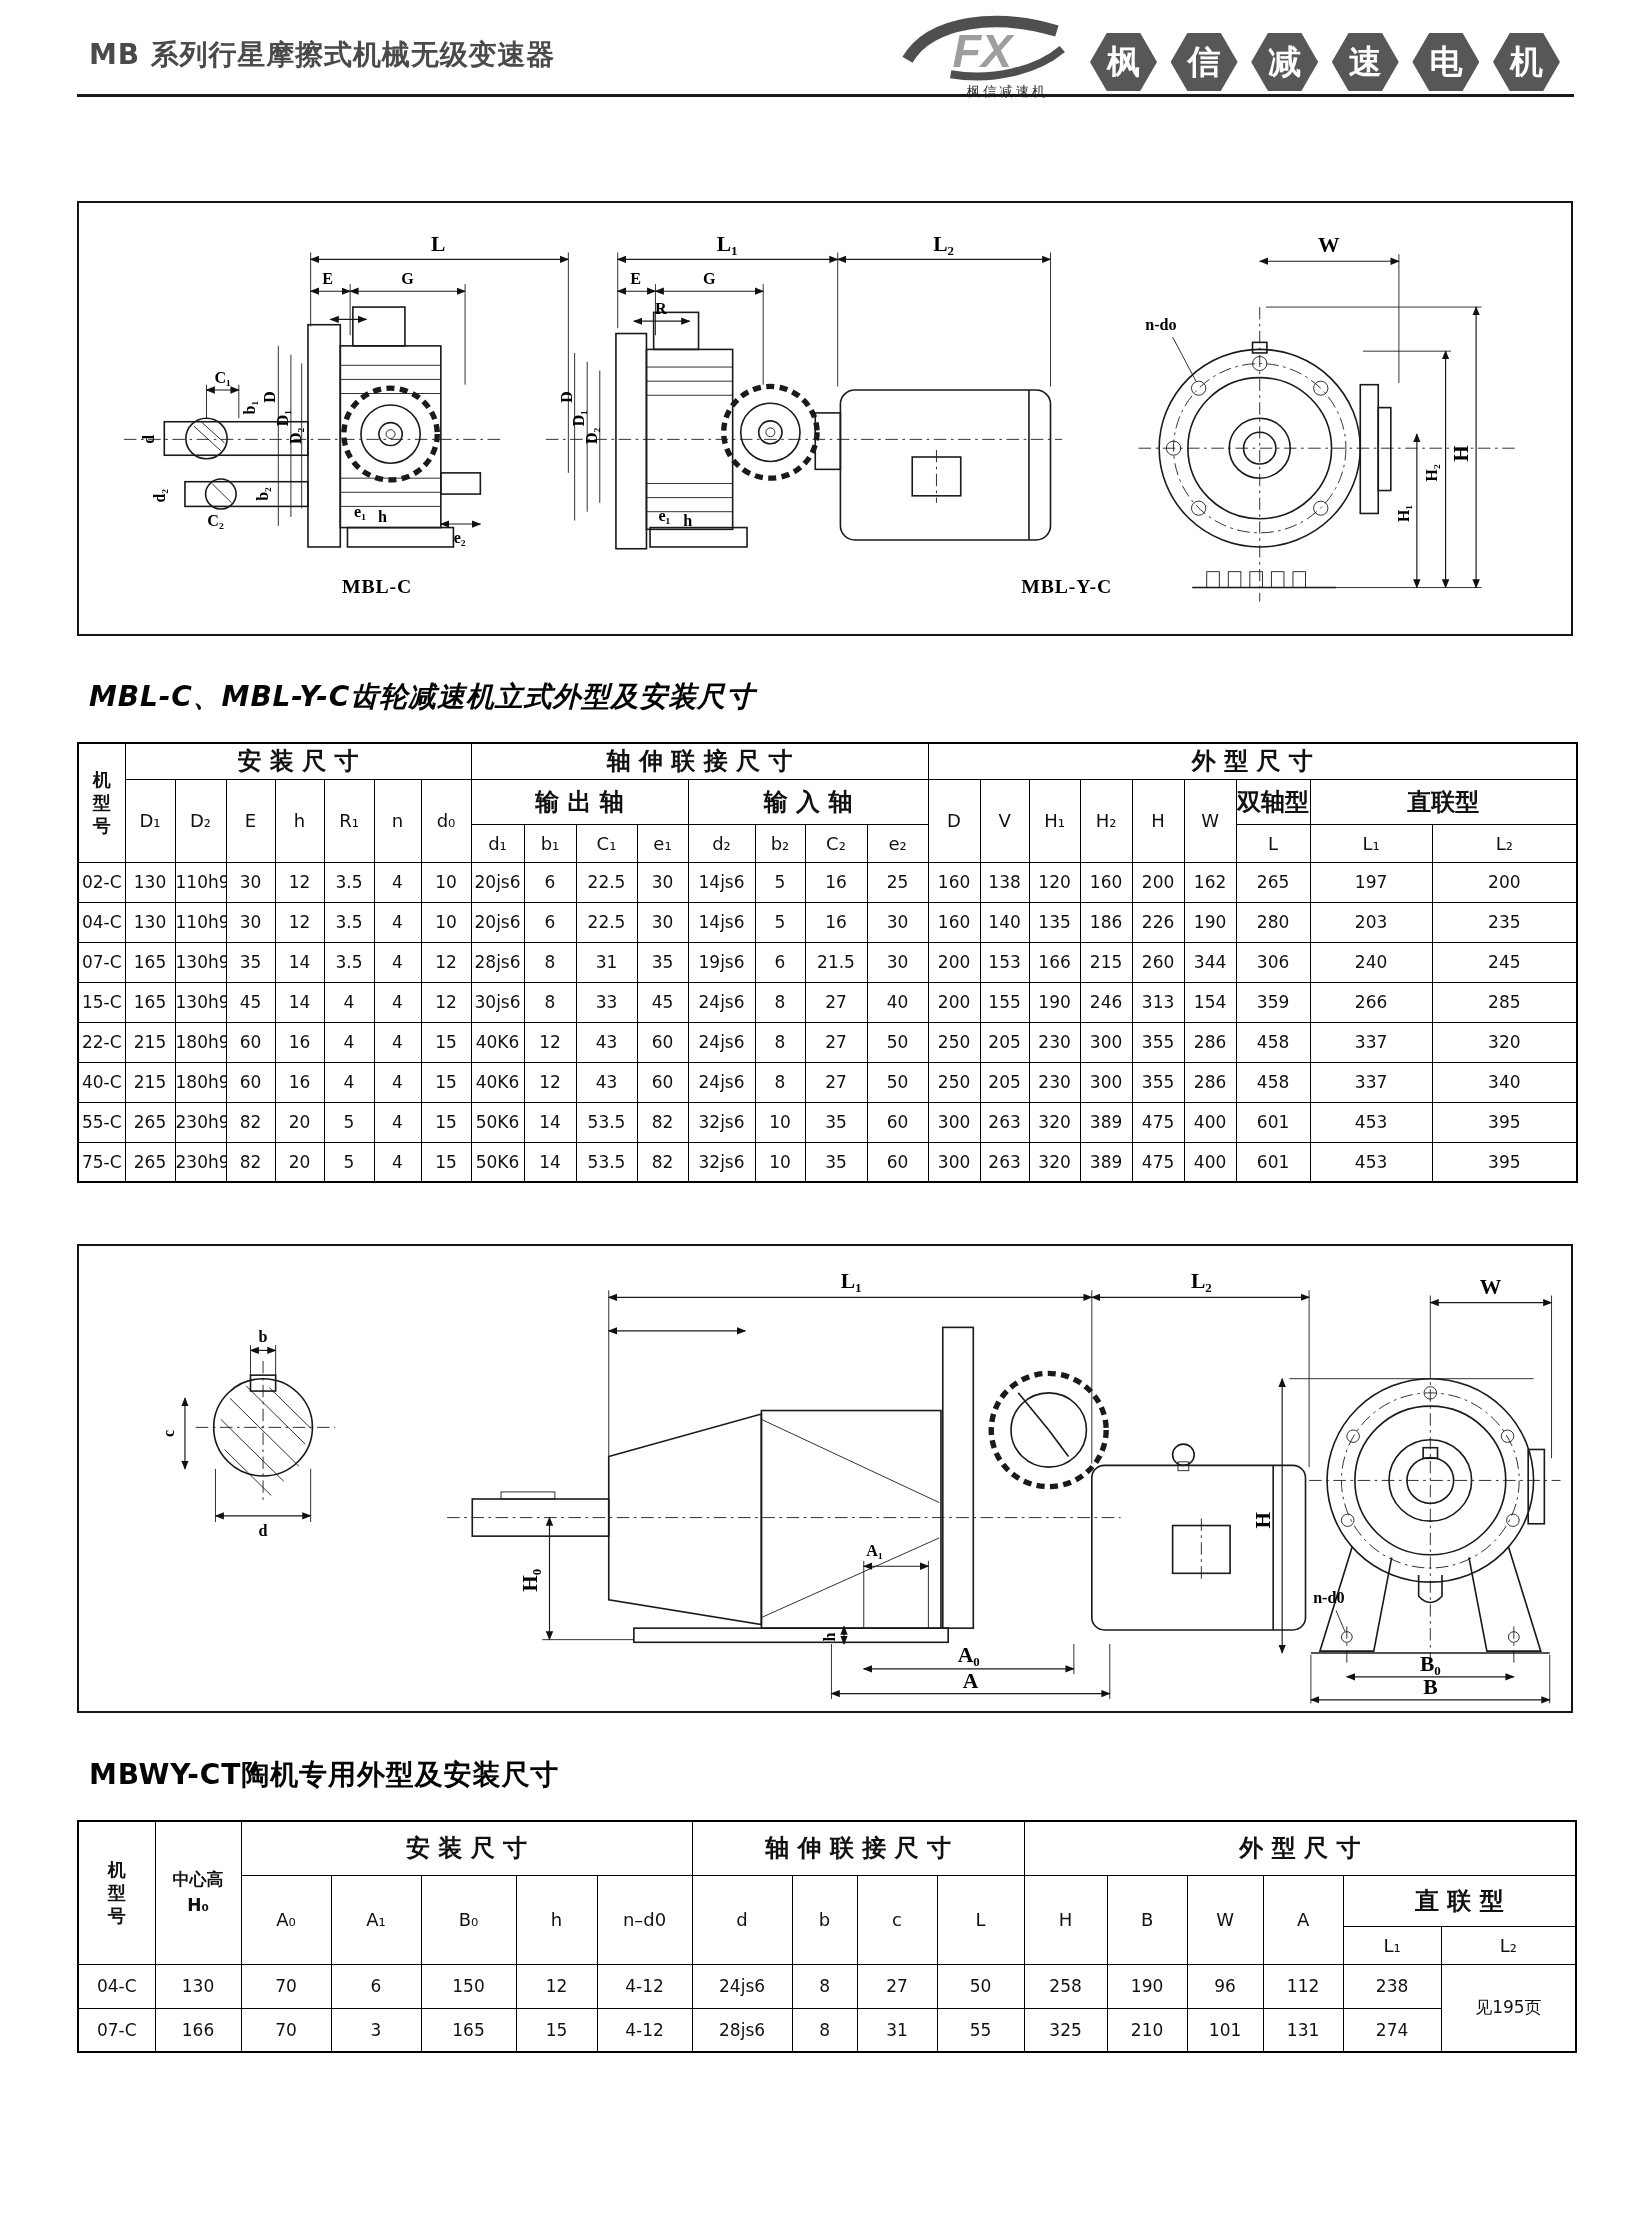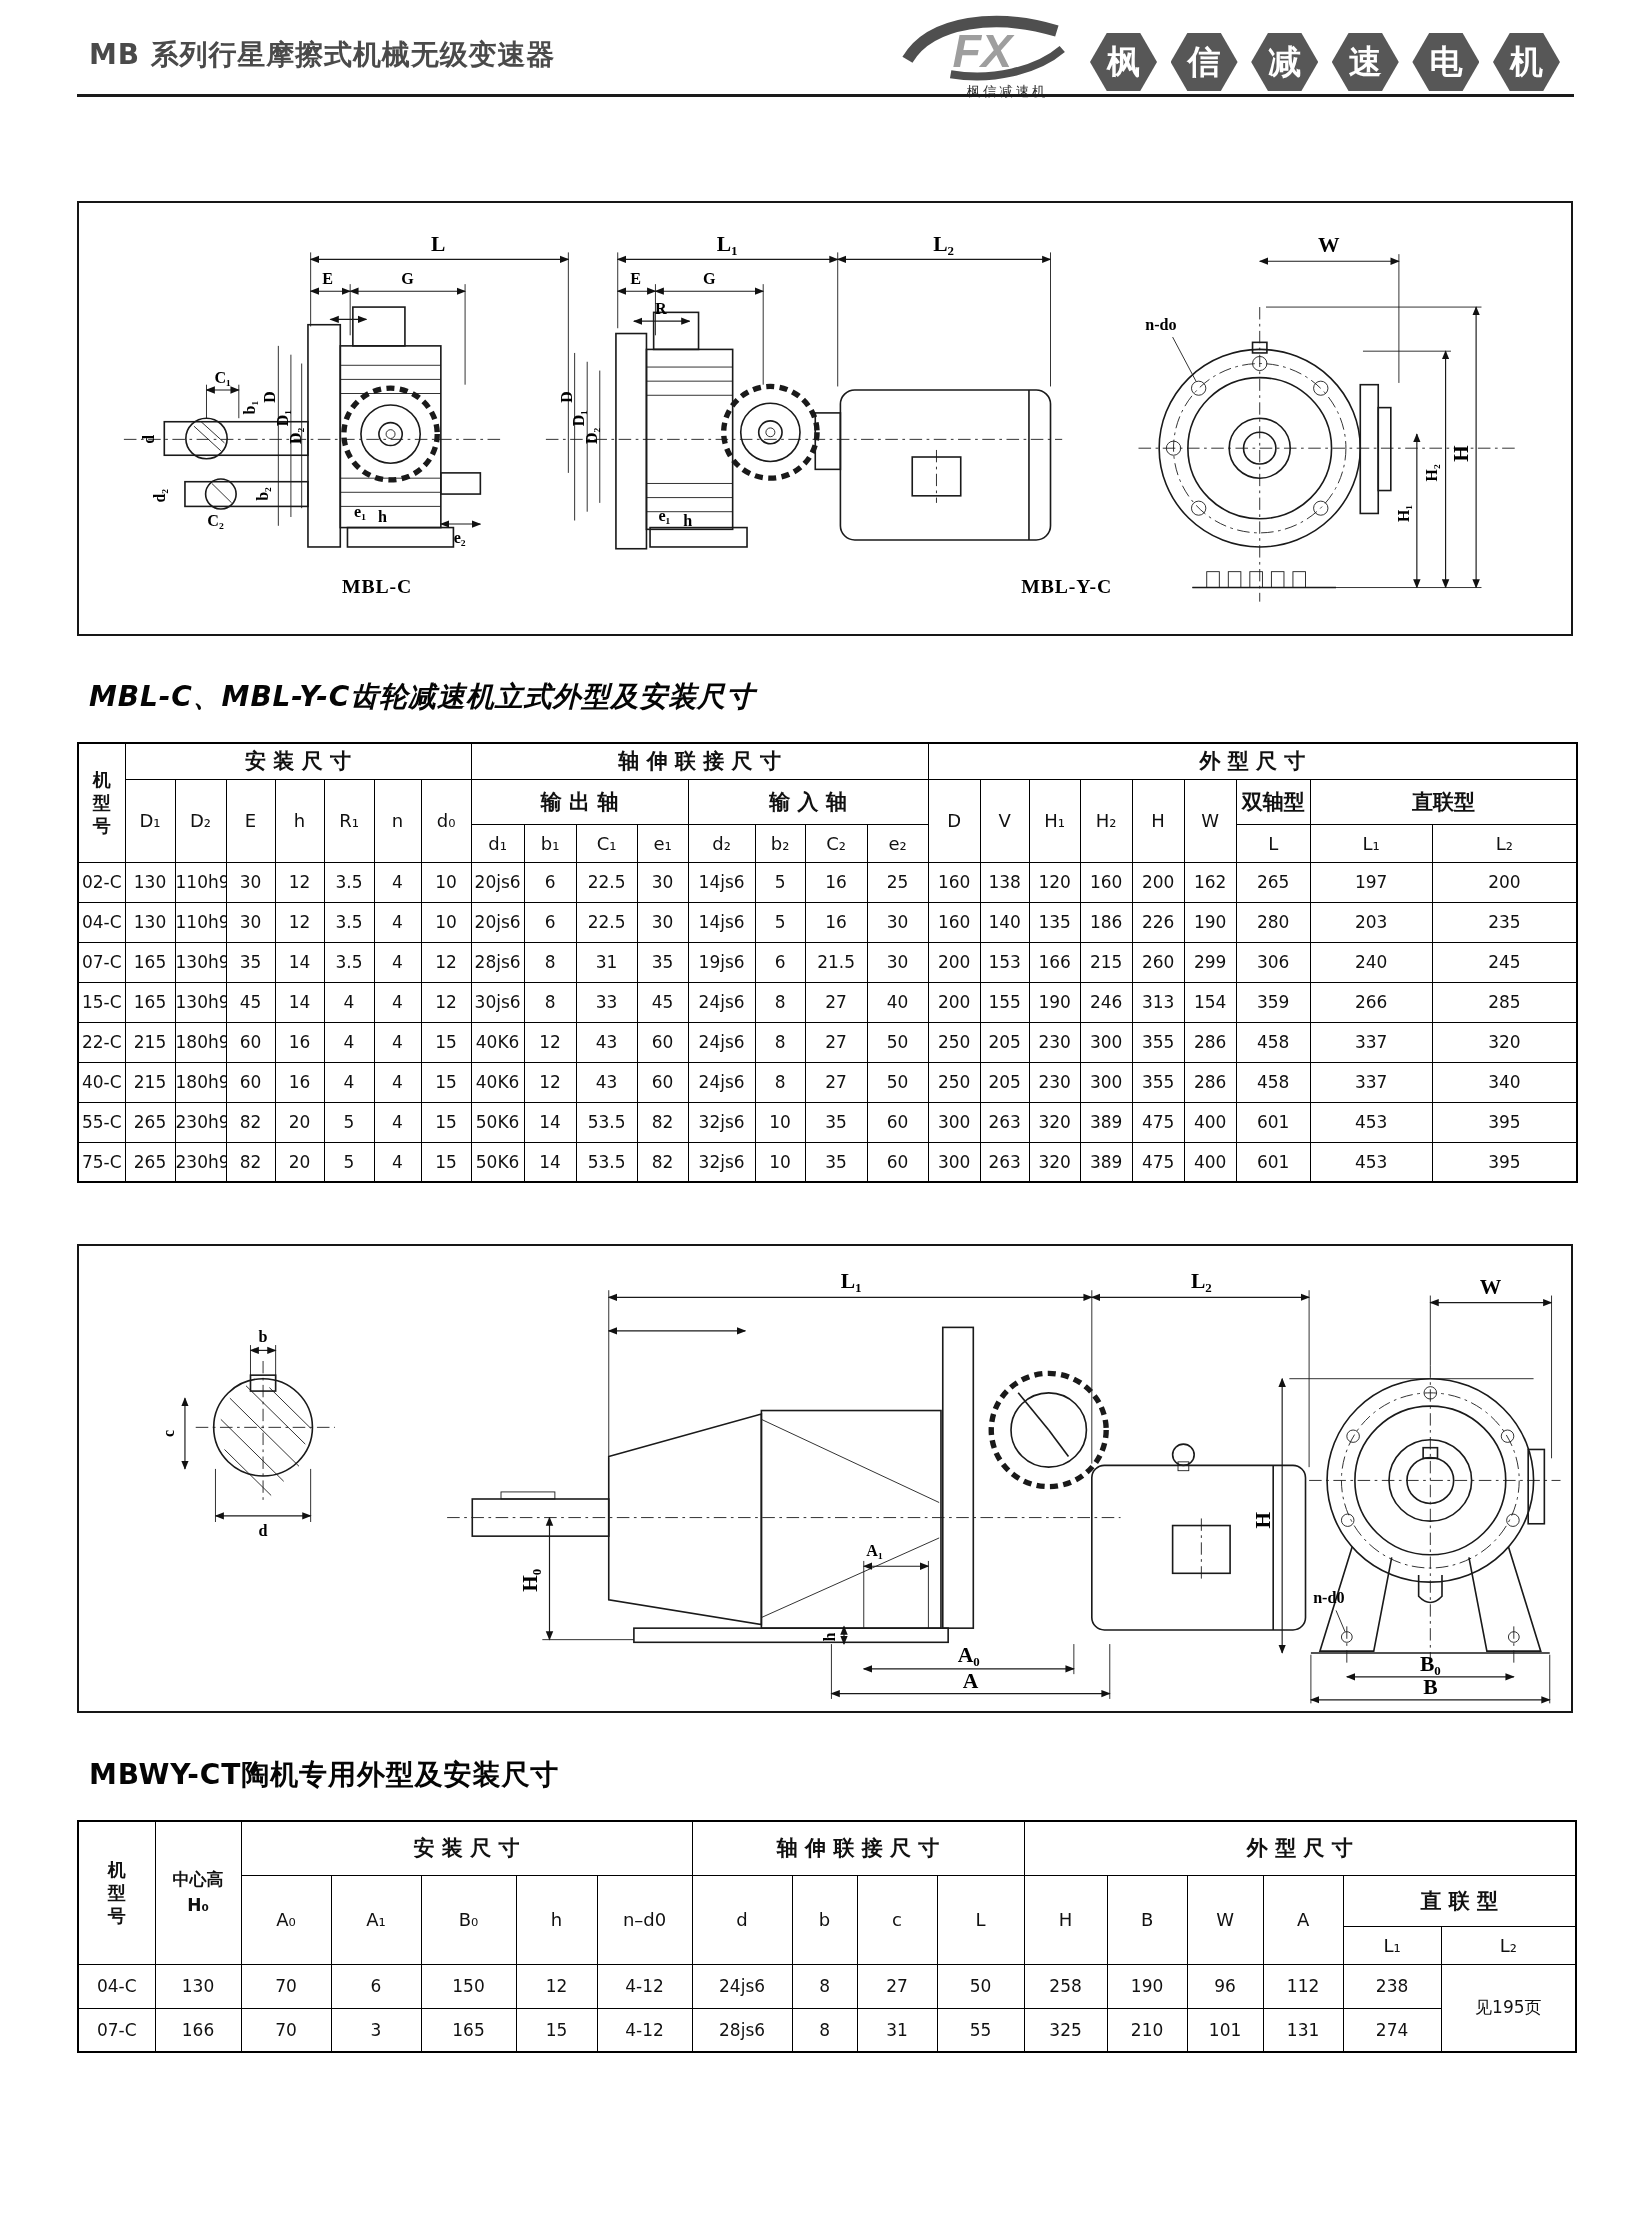--- a/index.html
+++ b/index.html
@@ -26,21 +26,21 @@
   .sec1{left:89px;top:678px;font-style:italic;}
   .sec2{left:89px;top:1756px;}
 
   
   table{border-collapse:collapse;table-layout:fixed;background:#fff;}
   th,td{border:1.8px solid #000;text-align:center;vertical-align:middle;padding:0;overflow:hidden;
         font-family:"DejaVu Sans","Liberation Sans",sans-serif;}
   .dim-table{border:2.7px solid #000;}
   th{font-weight:normal;font-size:18px;}
   td{font-size:17px;}
-  th.g{font-weight:bold;font-size:21px;}
+  th.g{font-weight:bold;font-size:24px;}
   th.model{font-weight:bold;font-size:18px;white-space:pre-line;line-height:1.3;}
   th.ch{font-weight:bold;font-size:17px;white-space:pre-line;line-height:1.5;}
   .t1{left:77px;top:742px;width:1497px;}
   .t2{left:77px;top:1820px;width:1497px;}
   .t1 thead tr.h1{height:36px;} .t1 thead tr.h2{height:45px;} .t1 thead tr.h3{height:38px;}
   .t1 tbody tr{height:40px;margin-top:8px;}
   .t2 thead tr.h1{height:54px;} .t2 thead tr.h2{height:51px;} .t2 thead tr.h3{height:38px;}
   .t2 tbody tr{height:44px;}
 
   .page-num{left:0;top:2169px;width:1645px;text-align:center;font-size:24.4px;color:#1c1c1c;}
@@ -376,21 +376,21 @@
           <td>35</td>
           <td>19js6</td>
           <td>6</td>
           <td>21.5</td>
           <td>30</td>
           <td>200</td>
           <td>153</td>
           <td>166</td>
           <td>215</td>
           <td>260</td>
-          <td>299</td>
+          <td>344</td>
           <td>306</td>
           <td>240</td>
           <td>245</td>
         </tr>
         <tr>
           <td>15-C</td>
           <td>165</td>
           <td>130h9</td>
           <td>45</td>
           <td>14</td>

